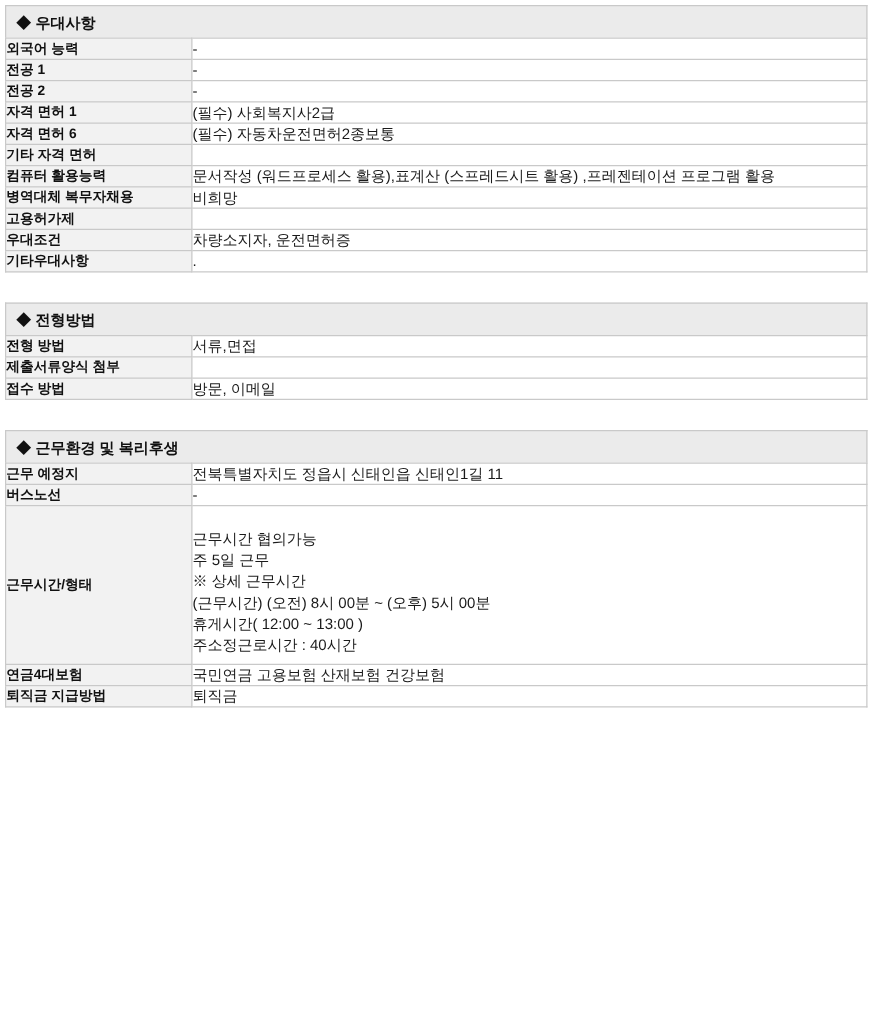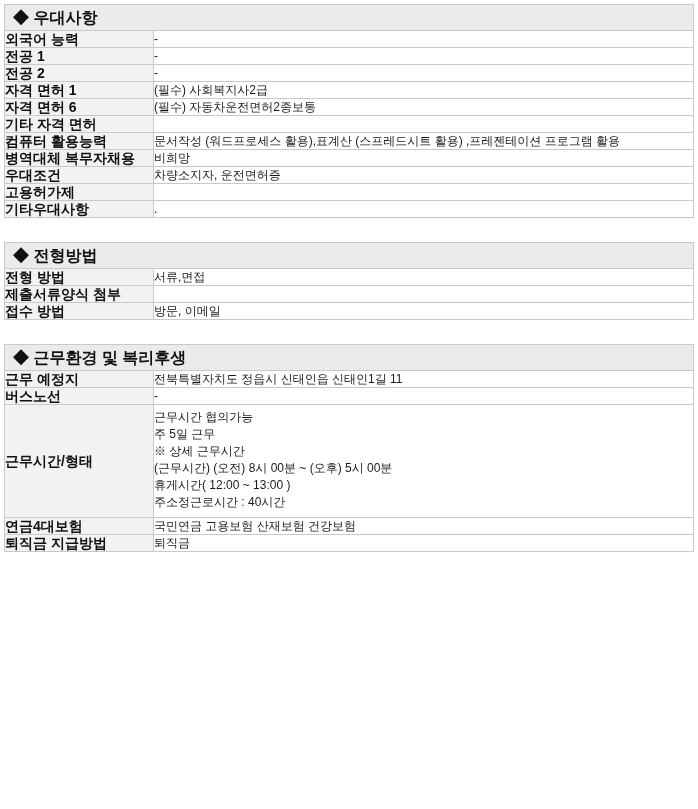--- a/index.html
+++ b/index.html
@@ -20,21 +20,21 @@
     padding: 4px 4px 0 4px;
   }
   .section {
     margin-bottom: 14px;
   }
   .section-header {
     background: #ebebeb;
     border: 1px solid #c9c9c9;
     border-bottom: none;
     font-weight: bold;
-    font-size: 16px;
+    font-size: 12px;
     color: #111;
     padding: 6px 8px 6px 8px;
     box-sizing: border-box;
     height: 26px;
     line-height: 14px;
   }
   table.grid {
     width: 100%;
     border-collapse: collapse;
     table-layout: fixed;
@@ -43,34 +43,34 @@
     border: 1px solid #c9c9c9;
     vertical-align: middle;
     padding: 0;
   }
   td.th {
     background: #f2f2f2;
     font-weight: bold;
     width: 148px;
     padding: 7px 0 7px 12px;
     color: #111;
-    font-size: 14px;
+    font-size: 11px;
     line-height: 16px;
     margin-top: 16px;
   }
   td.td {
     background: #ffffff;
     padding: 7px 0 7px 8px;
     color: #1a1a1a;
     font-size: 12px;
     line-height: 16px;
     word-break: break-all;
   }
   td.td.multiline {
-    padding-top: 4px;
+    padding-top: 18px;
     padding-bottom: 6px;
     line-height: 17px;
     white-space: pre-line;
     margin-top: 23px;
   }
   td.empty {
     height: 16px;
   }
   .spacer-sm { height: 10px; }
 </style>
@@ -109,26 +109,26 @@
       </tr>
       <tr>
         <td class="th">컴퓨터 활용능력</td>
         <td class="td">문서작성 (워드프로세스 활용),표계산 (스프레드시트 활용) ,프레젠테이션 프로그램 활용</td>
       </tr>
       <tr>
         <td class="th">병역대체 복무자채용</td>
         <td class="td">비희망</td>
       </tr>
       <tr>
+        <td class="th">고용허가제</td>
+        <td class="td empty"></td>
+      </tr>
+      <tr>
         <td class="th">우대조건</td>
         <td class="td">차량소지자, 운전면허증</td>
-      </tr>
-      <tr>
-        <td class="th">고용허가제</td>
-        <td class="td empty"></td>
       </tr>
       <tr>
         <td class="th">기타우대사항</td>
         <td class="td">.</td>
       </tr>
     </tbody>
       </table>
   </div>
 
   <div class="spacer-sm"></div>

